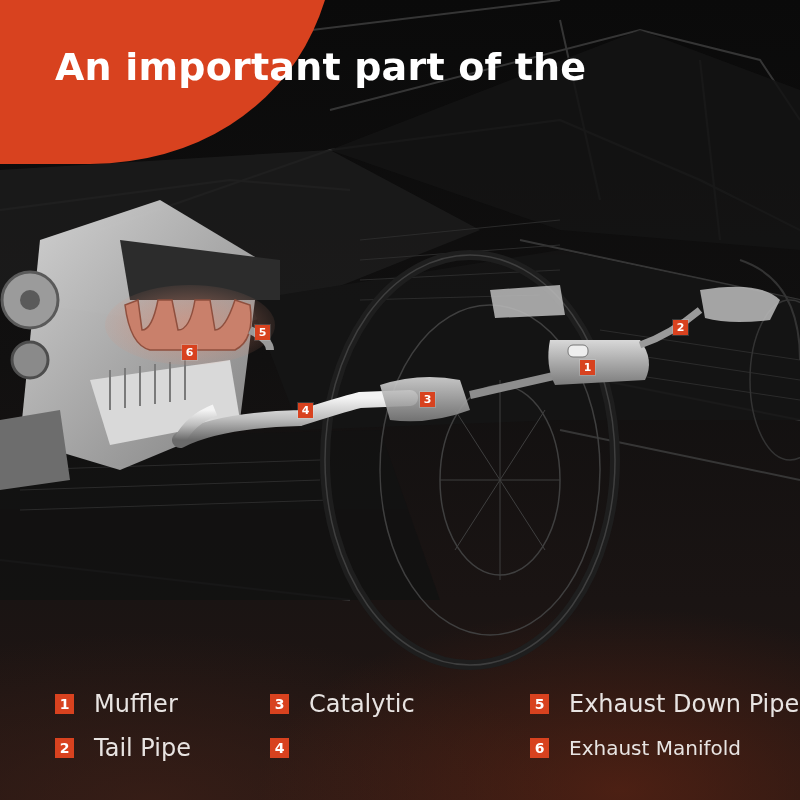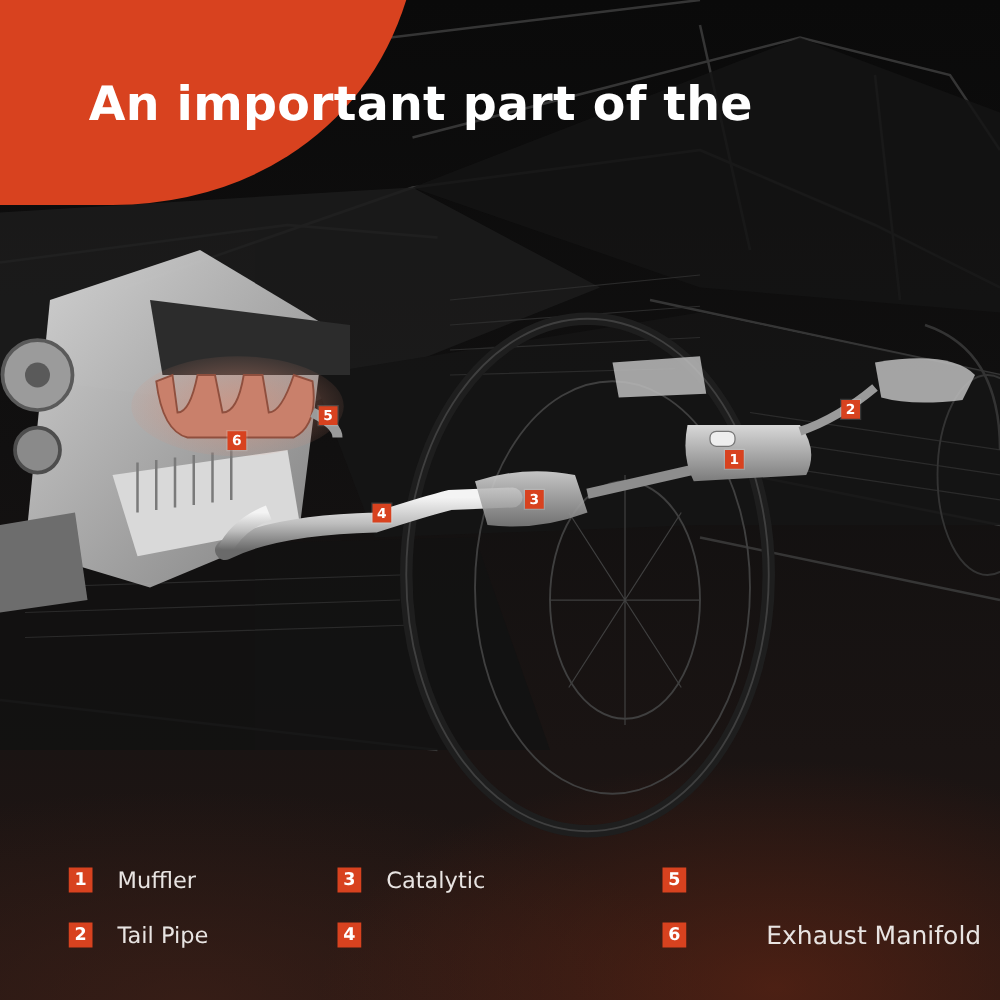--- a/index.html
+++ b/index.html
@@ -13,21 +13,21 @@
     background:
       radial-gradient(ellipse 520px 260px at 620px 790px, rgba(110,40,20,0.55), rgba(0,0,0,0) 70%),
       radial-gradient(ellipse 600px 240px at 150px 800px, rgba(70,35,25,0.55), rgba(0,0,0,0) 70%),
       linear-gradient(180deg, #0a0a0a 0%, #111010 45%, #1a1413 75%, #231613 100%);
   }
   .scene { position: absolute; left: 0; top: 0; width: 800px; height: 800px; }
   .blob {
     position: absolute; left: 0; top: 0; width: 330px; height: 165px;
   }
   .headline {
-    position: absolute; left: 55px; top: 40px; margin: 16px;
+    position: absolute; left: 55px; top: 40px; margin: 0;
     color: #ffffff; font-weight: bold; font-size: 38px; line-height: 55px;
     letter-spacing: 0.2px;
   }
   .headline span { display: block; }
   .marker {
     position: absolute; width: 15px; height: 15px;
     background: #d8421f; color: #fff; font-weight: bold;
     font-size: 11px; line-height: 15px; text-align: center;
     box-shadow: 0 0 0 1px rgba(255,255,255,0.15);
   }
@@ -36,23 +36,23 @@
   }
   .legend-item {
     position: absolute; display: flex; align-items: center; height: 26px;
   }
   .legend-badge {
     width: 19px; height: 20px; background: #d8421f; color: #fff;
     font-weight: bold; font-size: 14px; line-height: 20px; text-align: center;
     margin-right: 20px;
   }
   .legend-label {
-    color: #e8e4e2; font-size: 18px; white-space: nowrap;
+    color: #e8e4e2; font-size: 24px; white-space: nowrap;
   }
-  .legend-label.big { font-size: 20px; margin-left: 44px; }
+  .legend-label.big { font-size: 20px; }
 </style>
 </head>
 <body>
 
 <div class="stage"></div>
 
 <svg class="scene" viewBox="0 0 800 800" xmlns="http://www.w3.org/2000/svg">
   <defs>
     <linearGradient id="pipe" x1="0" y1="0" x2="0" y2="1">
       <stop offset="0" stop-color="#f4f4f4"></stop>
@@ -175,18 +175,19 @@
   </div>
   <div class="legend-item" style="left:270px;top:3px;">
     <div class="legend-badge">3</div>
     <div class="legend-label">Catalytic</div>
   </div>
   <div class="legend-item" style="left:270px;top:47px;">
     <div class="legend-badge">4</div>
   </div>
   <div class="legend-item" style="left:530px;top:3px;">
     <div class="legend-badge">5</div>
+    <div class="legend-label">Exhaust Down Pipe</div>
   </div>
   <div class="legend-item" style="left:530px;top:47px;">
     <div class="legend-badge">6</div>
     <div class="legend-label big">Exhaust Manifold</div>
   </div>
 </div>
 
 </body></html>

